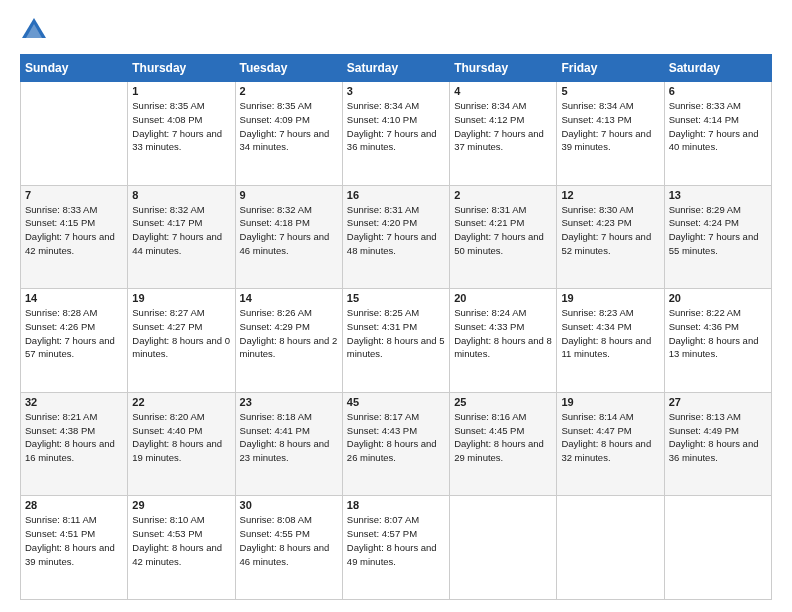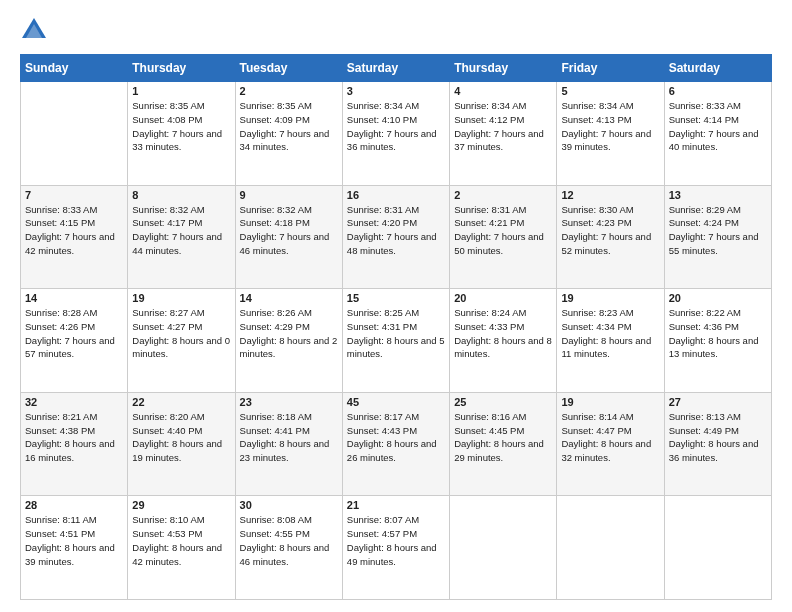--- a/index.html
+++ b/index.html
@@ -251,21 +251,21 @@
           </td>
           <td>
             <span class="day-number">29</span>
             <div class="day-info">Sunrise: 8:10 AM<br>Sunset: 4:53 PM<br>Daylight: 8 hours and 42 minutes.</div>
           </td>
           <td>
             <span class="day-number">30</span>
             <div class="day-info">Sunrise: 8:08 AM<br>Sunset: 4:55 PM<br>Daylight: 8 hours and 46 minutes.</div>
           </td>
           <td>
-            <span class="day-number">21</span>
+            <span class="day-number">18</span>
             <div class="day-info">Sunrise: 8:07 AM<br>Sunset: 4:57 PM<br>Daylight: 8 hours and 49 minutes.</div>
           </td>
           <td class="empty-cell"></td>
           <td class="empty-cell"></td>
           <td class="empty-cell"></td>
         </tr>
       </tbody>
   </table>
 </div>
 

